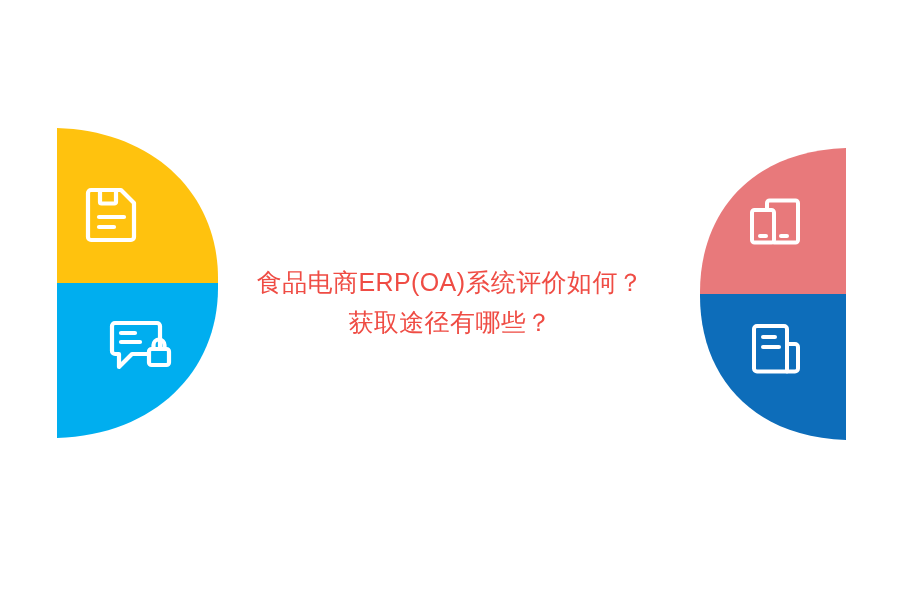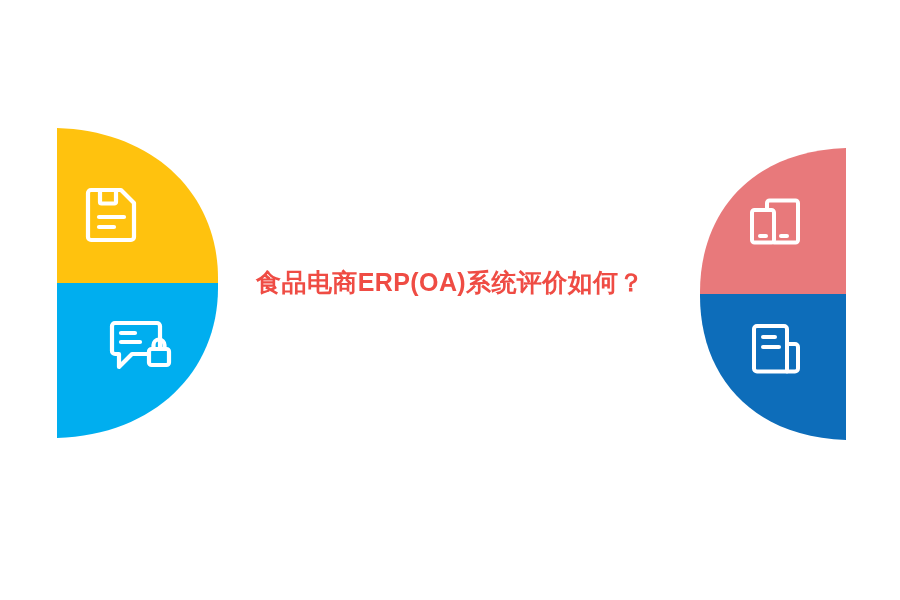--- a/index.html
+++ b/index.html
@@ -47,21 +47,21 @@
   
   #headline {
     position: absolute;
     left: 180px;
     top: 262px;
     width: 540px;
     text-align: center;
     color: #ef4c44;
     font-size: 25px;
     line-height: 40px;
-    font-weight: 700;
+    font-weight: 400;
     letter-spacing: 0.4px;
     white-space: nowrap;
   }
   #headline .line {
     display: block;
   }
 
   
   #logo {
     position: absolute;
@@ -154,16 +154,17 @@
     <svg width="52" height="54" viewBox="0 0 52 54" xmlns="http://www.w3.org/2000/svg" fill="none" stroke="#FFFFFF" stroke-width="4" stroke-linecap="round" stroke-linejoin="round">
       <path d="M37,49.5 H7 a3,3 0 0 1 -3,-3 V7 a3,3 0 0 1 3,-3 H34 a3,3 0 0 1 3,3 Z"></path>
       <path d="M37,22 H45 a3,3 0 0 1 3,3 V46.5 a3,3 0 0 1 -3,3 H37"></path>
       <line x1="13" y1="15" x2="25" y2="15"></line>
       <line x1="13" y1="25" x2="29" y2="25"></line>
     </svg>
   </div>
 
   <div id="headline">
     <span class="line">食品电商ERP(OA)系统评价如何？</span>
+    <span class="line">获取途径有哪些？</span>
   </div>
 
 
 </div>
 
 </body></html>

